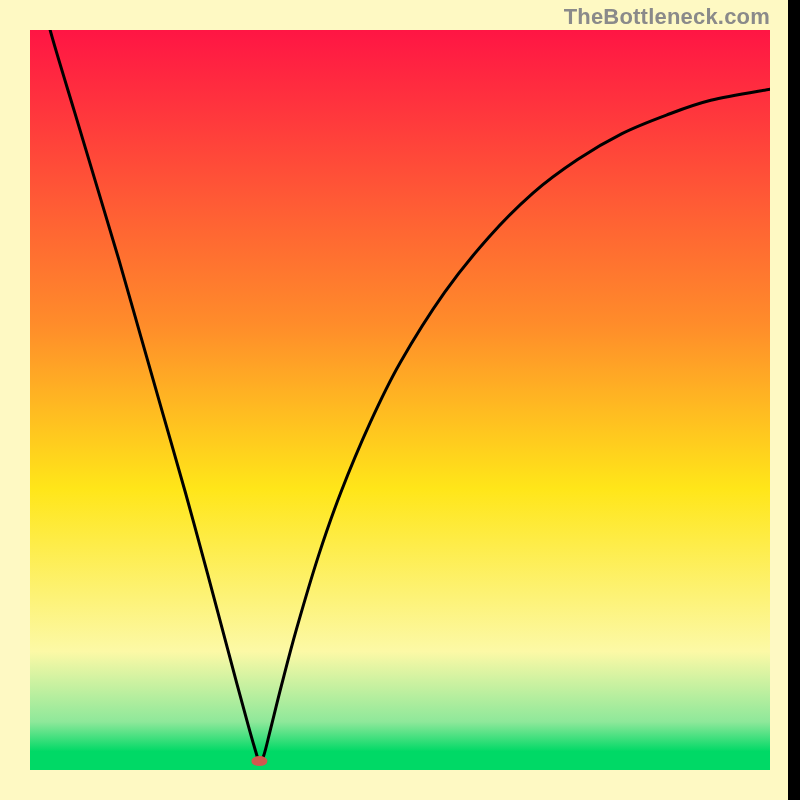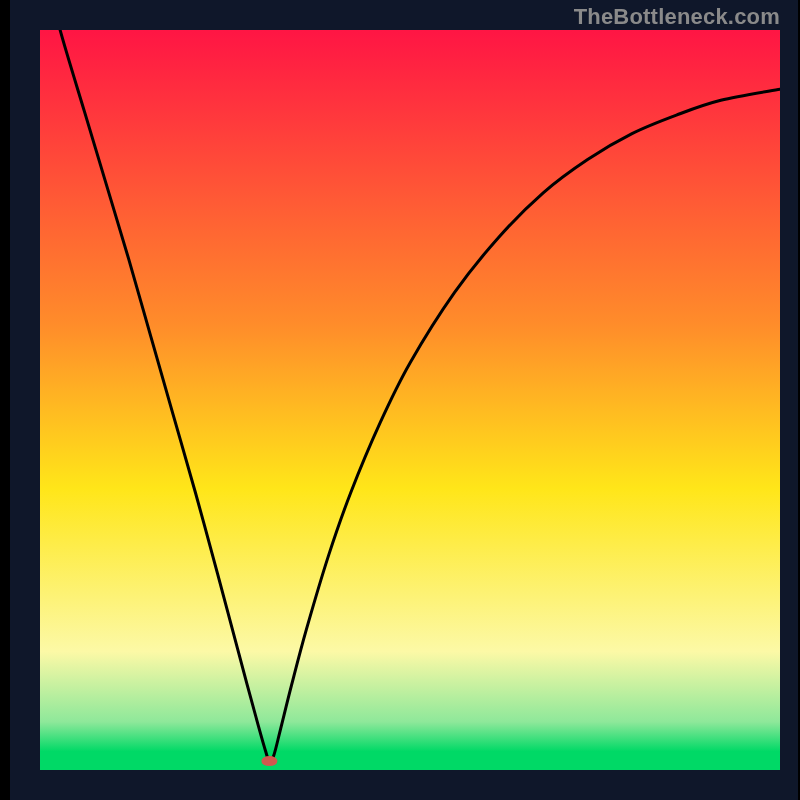--- a/index.html
+++ b/index.html
@@ -8,22 +8,21 @@
     width: 800px;
     height: 800px;
     background: #000;
     overflow: hidden;
     font-family: Arial, Helvetica, sans-serif;
   }
   .outer {
     position: relative;
     width: 788px;
     height: 800px;
-    background: #0f172a;
-    margin-left: 10px;
+    background: #fef9c3;
   }
   .watermark {
     position: absolute;
     top: 4px;
     right: 18px;
     font-size: 22px;
     font-weight: 600;
     color: #8a8a8a;
     letter-spacing: 0.2px;
     z-index: 5;

